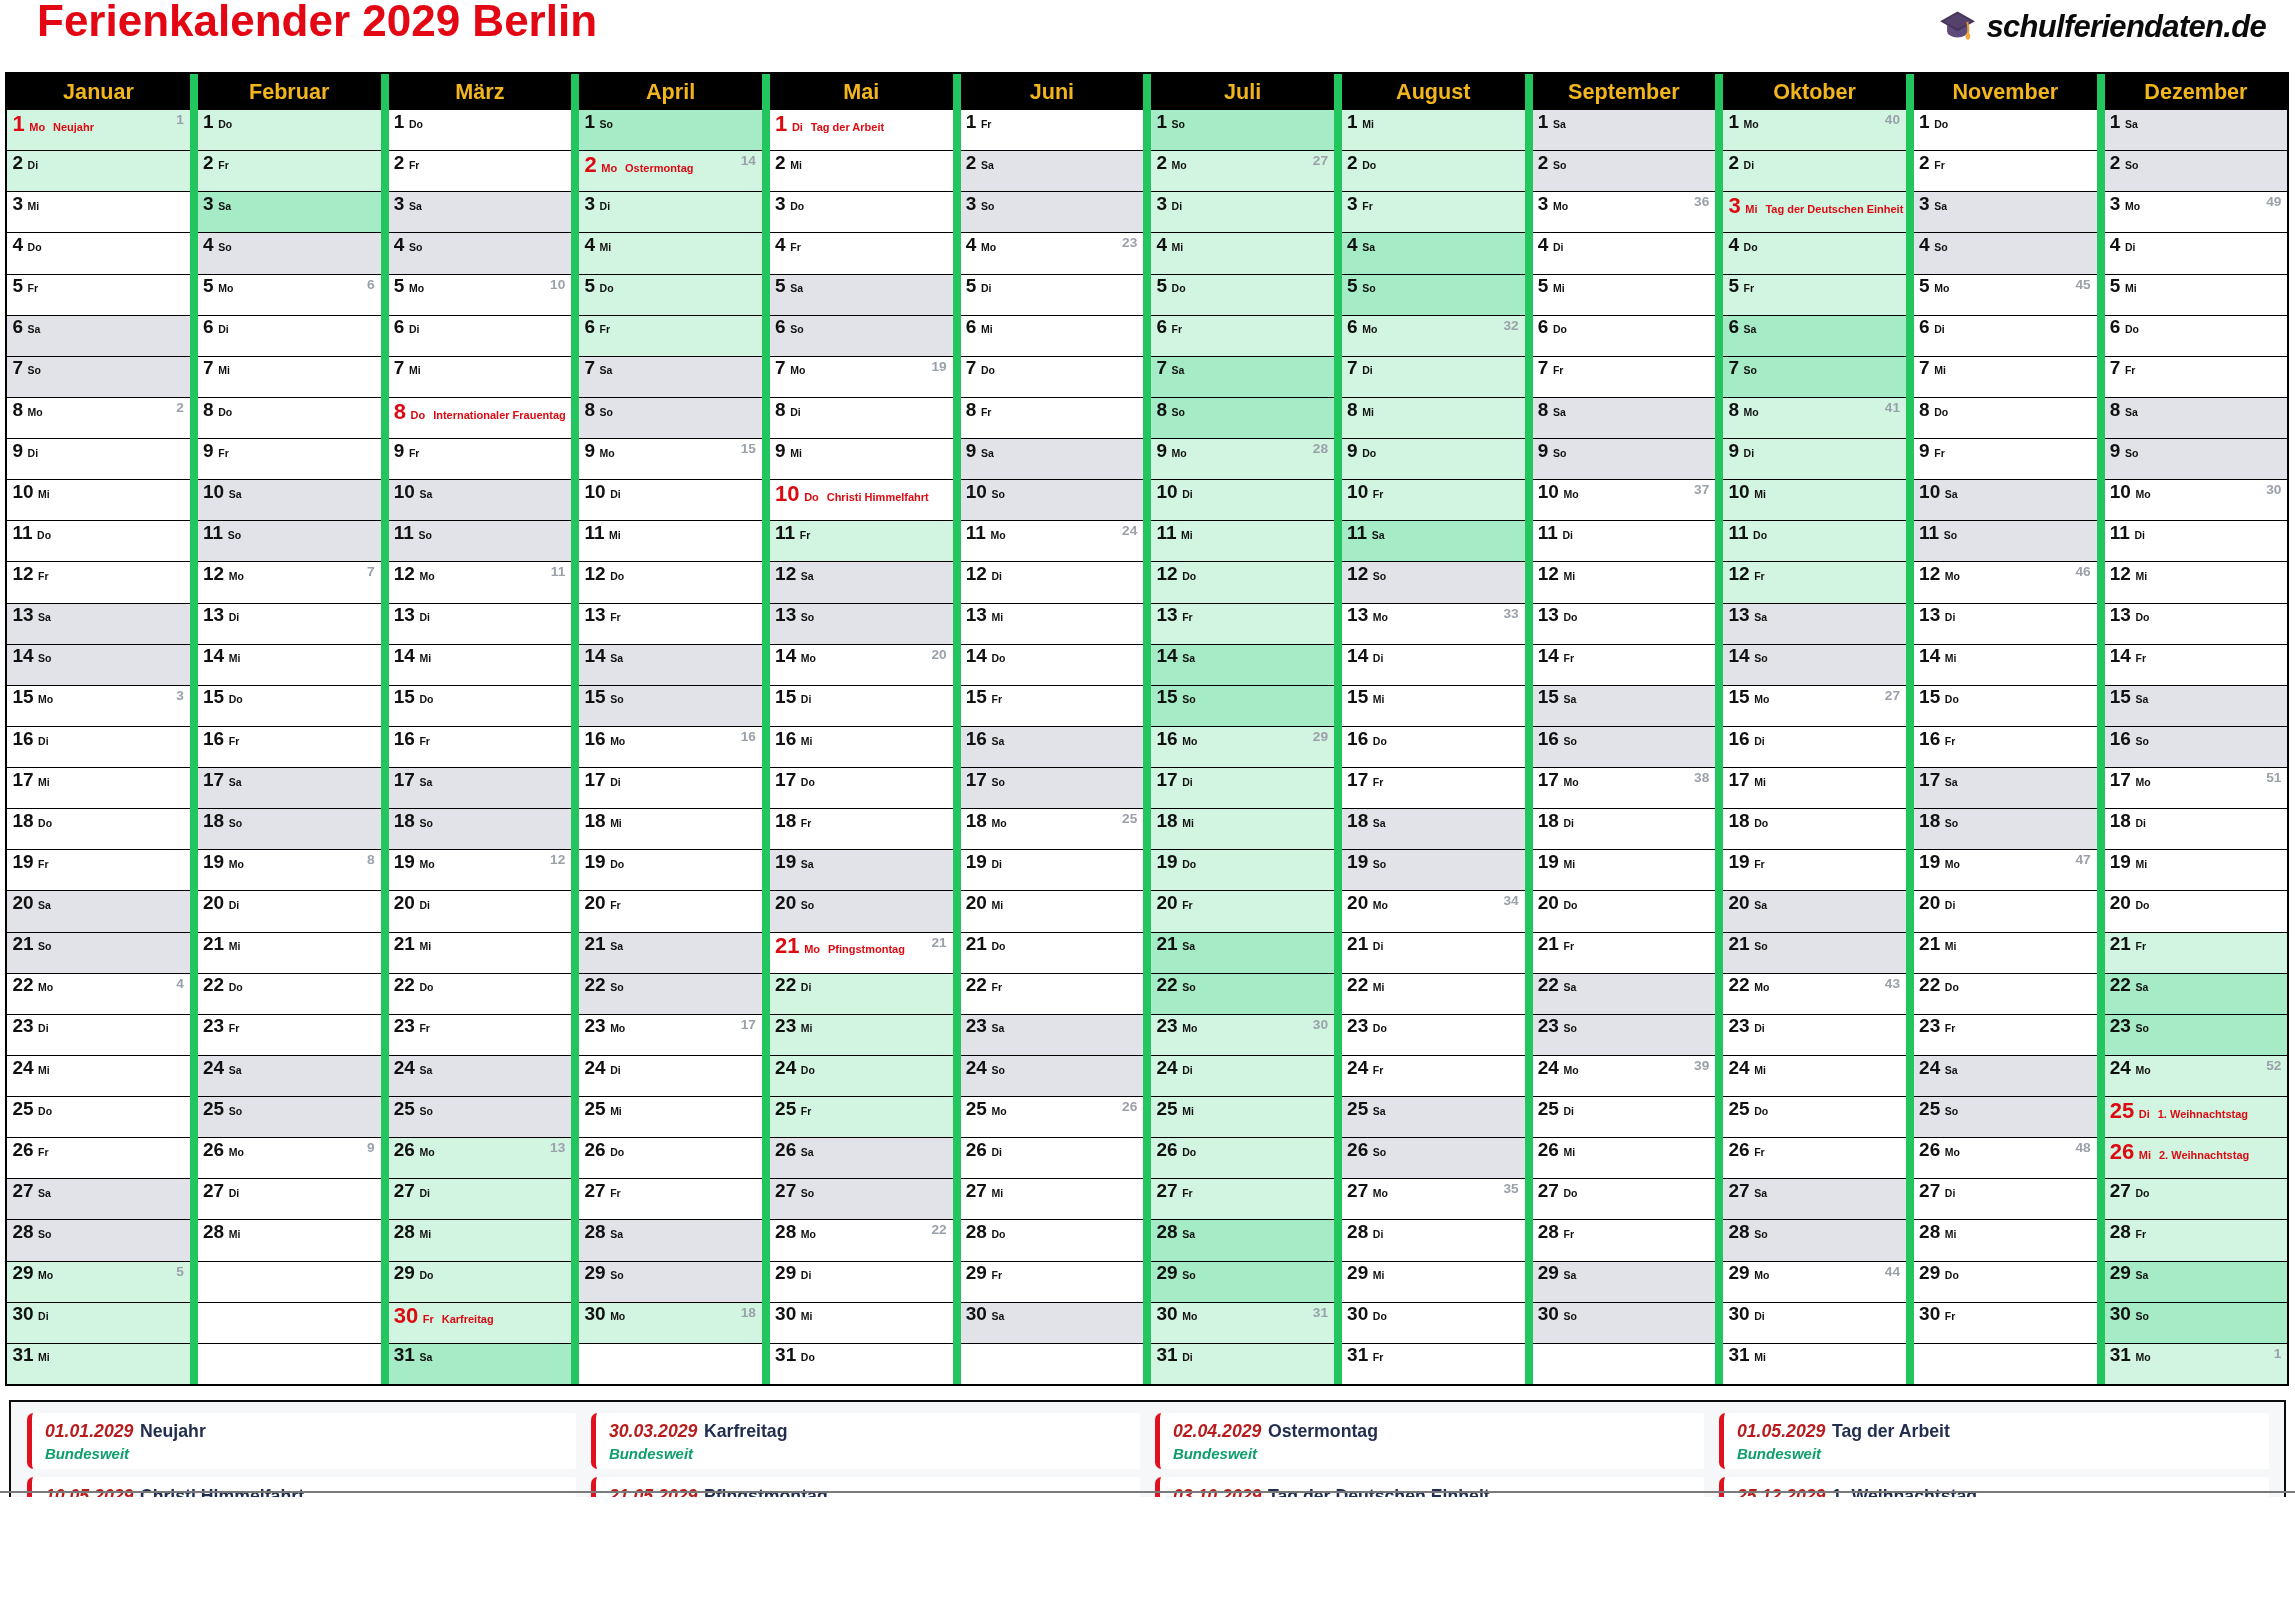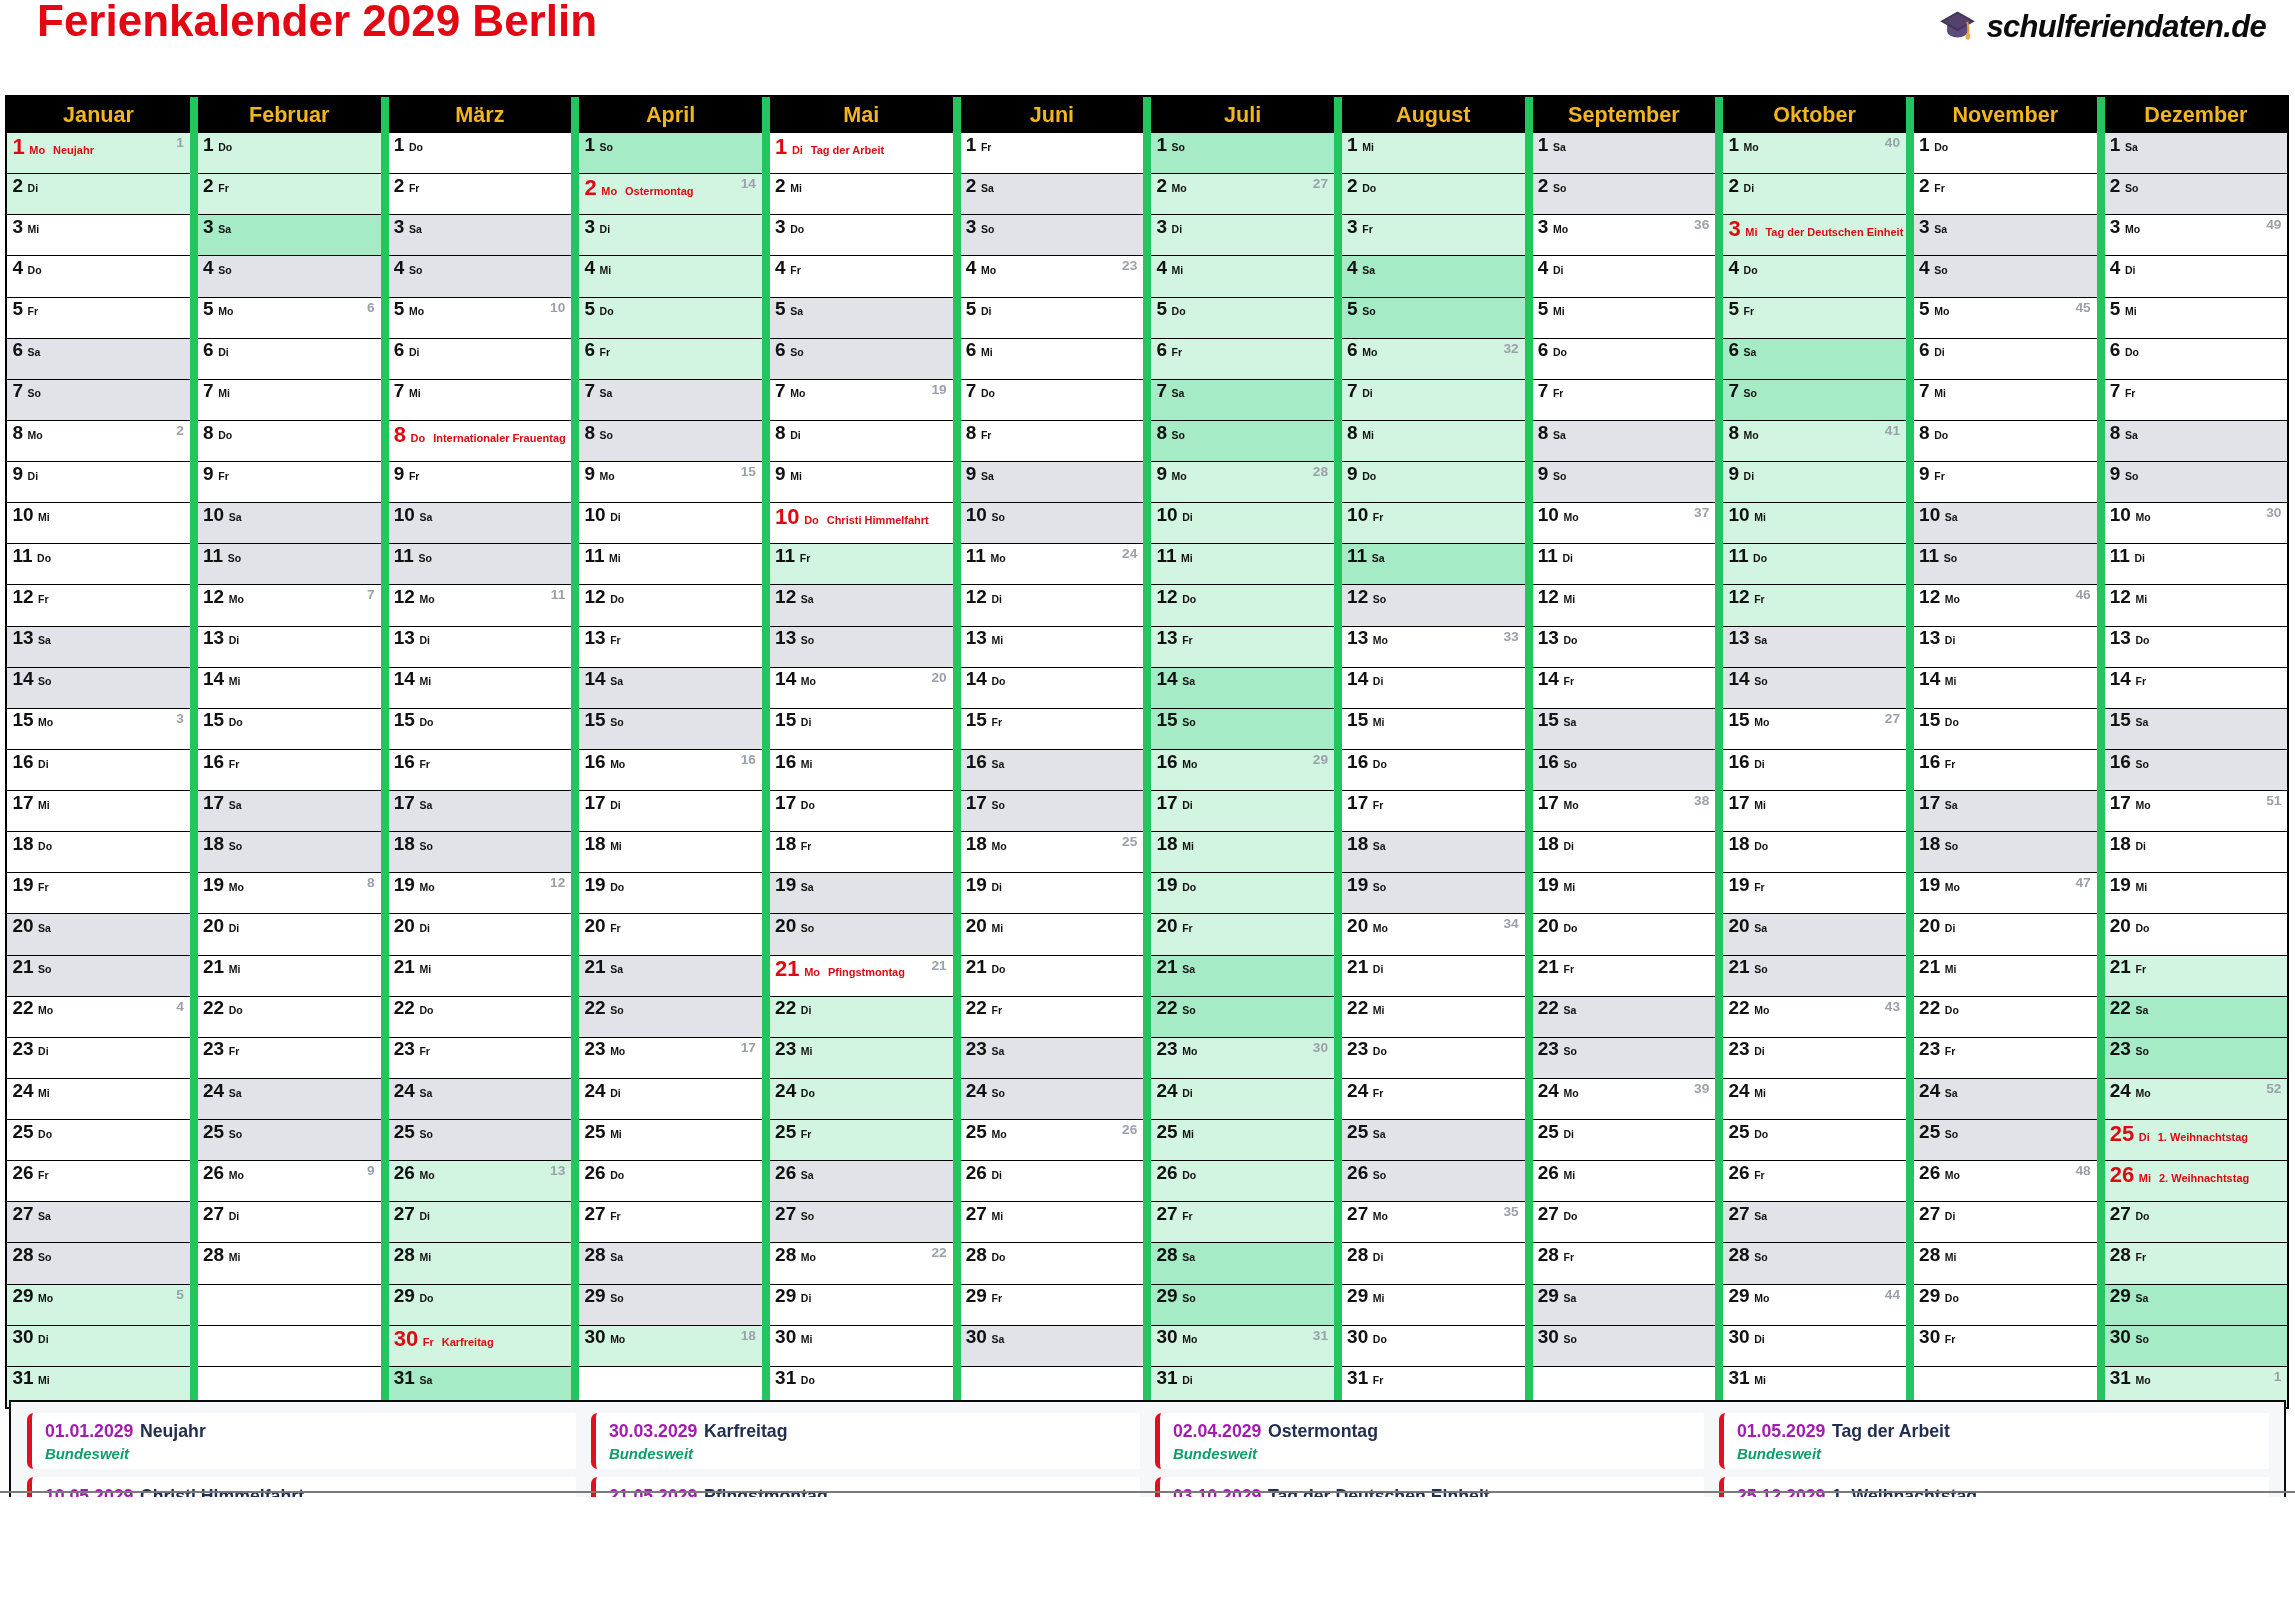--- a/index.html
+++ b/index.html
@@ -7,21 +7,21 @@
         font-family:"Liberation Sans",sans-serif;overflow:hidden;}
 
   
   .page-title{position:absolute;left:37px;top:-3.9px;margin:0;font-size:44px;
               font-weight:bold;color:#e30613;letter-spacing:0px;}
   .logo{position:absolute;right:29px;top:7.9px;display:flex;align-items:center;gap:10.5px;}
   .logo-text{font-size:31px;font-weight:bold;color:#0b0b0b;letter-spacing:-0.7px;font-style:italic;}
 
   
   .calendar{position:absolute;left:5.2px;top:72px;width:2280px;height:1310px;
-            display:flex;border:2px solid #000;background:#fff;box-sizing:content-box;margin-top:23px;}
+            display:flex;border:2px solid #000;background:#fff;box-sizing:content-box;}
   .month-col{flex:1 1 0;display:flex;flex-direction:column;border-left:8px solid #22c55e;min-width:0;}
   .month-col:first-child{border-left:none;}
   .month-head{flex:0 0 35px;background:#000;color:#f2b51d;font-weight:bold;font-size:21.6px;
               display:flex;align-items:center;justify-content:center;}
   .cell{flex:1 1 0;border-top:1.3px solid #000;position:relative;
         padding:0.7px 5.2px 0 5.2px;box-sizing:border-box;overflow:hidden;white-space:nowrap;}
   .c-n{background:#ffffff;}
   .c-we{background:#e2e3e8;}
   .c-f{background:#d2f5e2;}
   .c-fd{background:#a4ebc6;}
@@ -32,21 +32,21 @@
   .hname{font-size:11px;font-weight:bold;color:#dd0a12;margin-left:7.9px;}
   .wk{position:absolute;top:2px;right:5.9px;font-size:13.7px;font-weight:bold;color:#9ba1ab;}
 
   
   .legend{position:absolute;left:9.2px;top:1400px;width:2277px;height:211px;box-sizing:border-box;
           border:2.6px solid #0c0c0c;background:#f5f7f9;padding:10.5px 15.7px;
           display:grid;grid-template-columns:repeat(4,1fr);grid-auto-rows:1fr;gap:7.9px 14.4px;}
   .lcard{background:#ffffff;border-left:5.2px solid #e0111f;border-radius:6.5px 2.6px 2.6px 6.5px;
          padding:5.2px 13px 3.9px 13px;display:flex;flex-direction:column;justify-content:space-evenly;min-width:0;}
   .lrow1{font-size:17.7px;font-weight:bold;white-space:nowrap;overflow:hidden;}
-  .ldate{color:#a21caf;margin-right:6.5px;}
+  .ldate{color:#b91c1c;margin-right:6.5px;font-style:italic;}
   .lname{color:#212e4f;}
   .lregion{font-size:15px;font-weight:bold;font-style:italic;}
 
   .footer-line{position:absolute;left:0;bottom:3.9px;width:2295px;height:2px;background:#7a7a7a;}
 </style>
 </head>
 <body>
 
 <div class="page">
 

